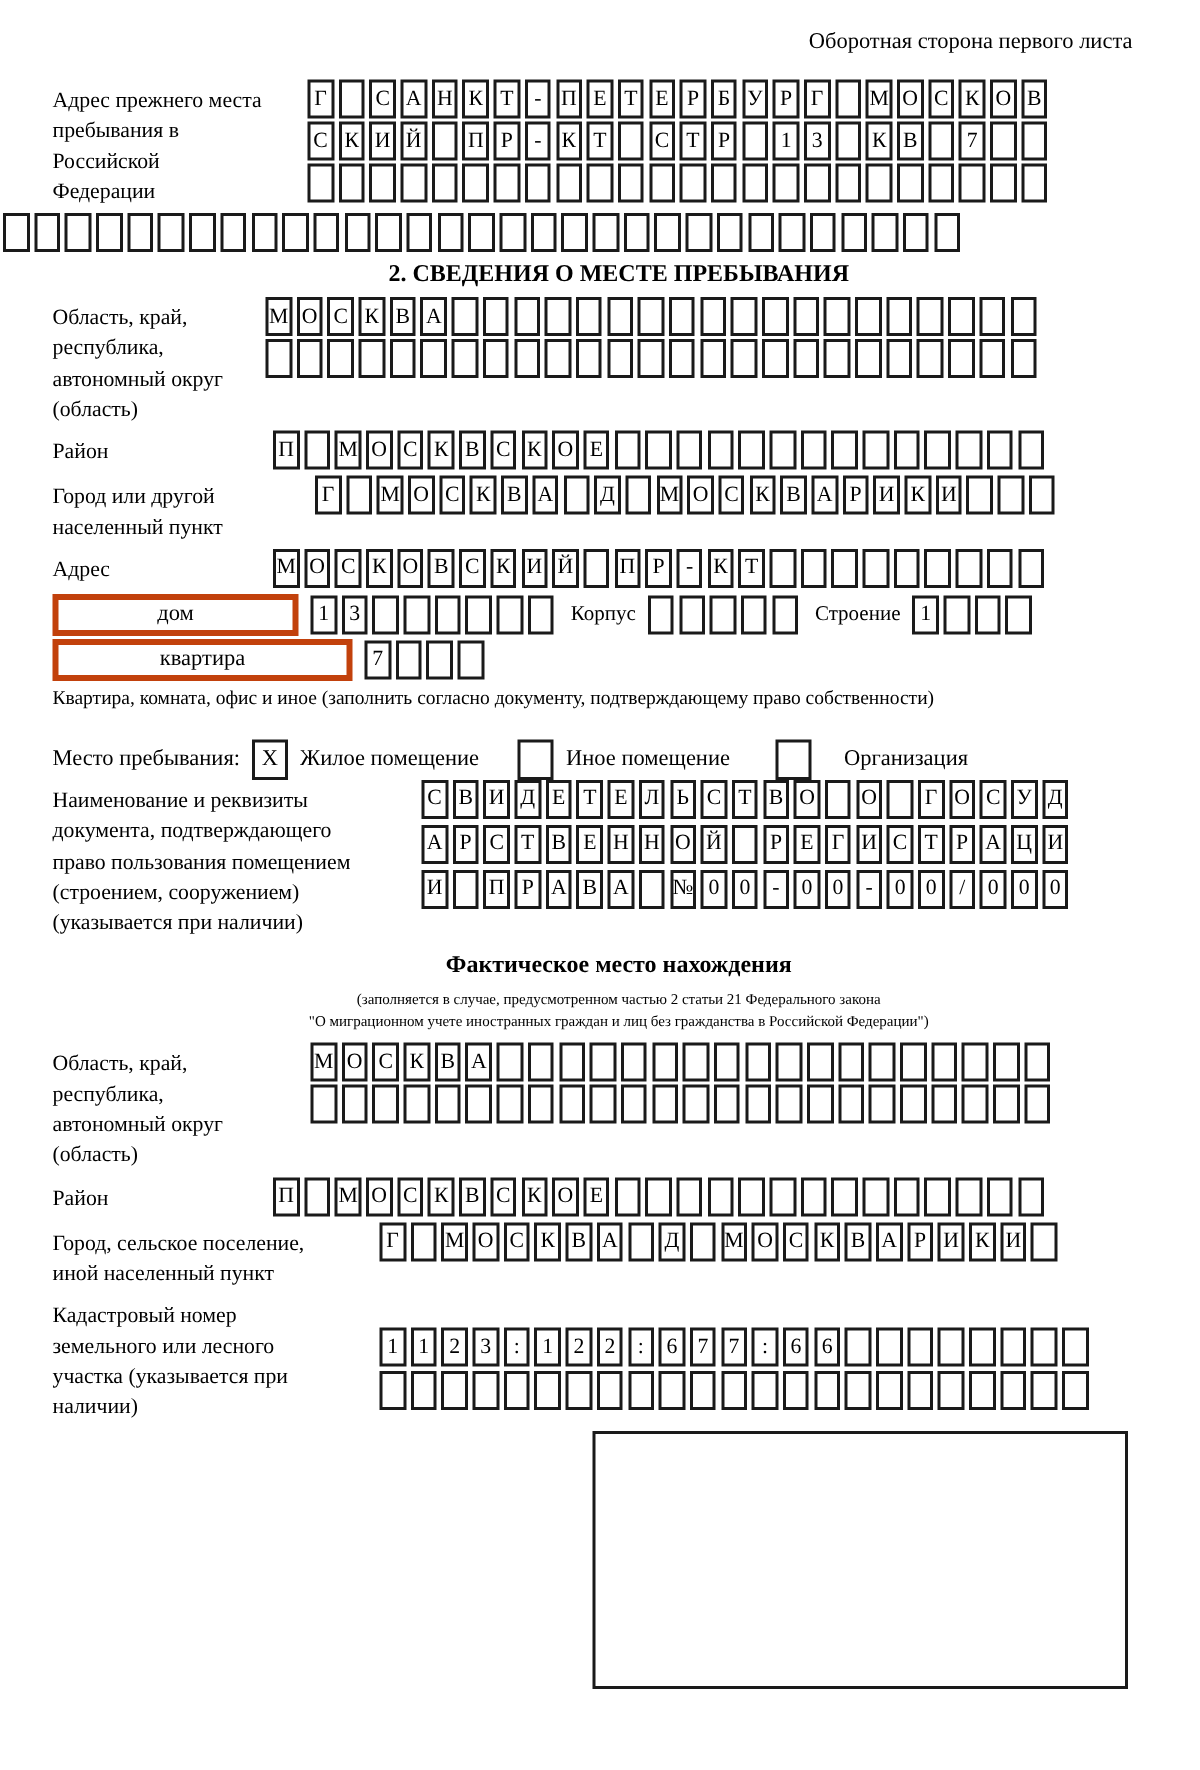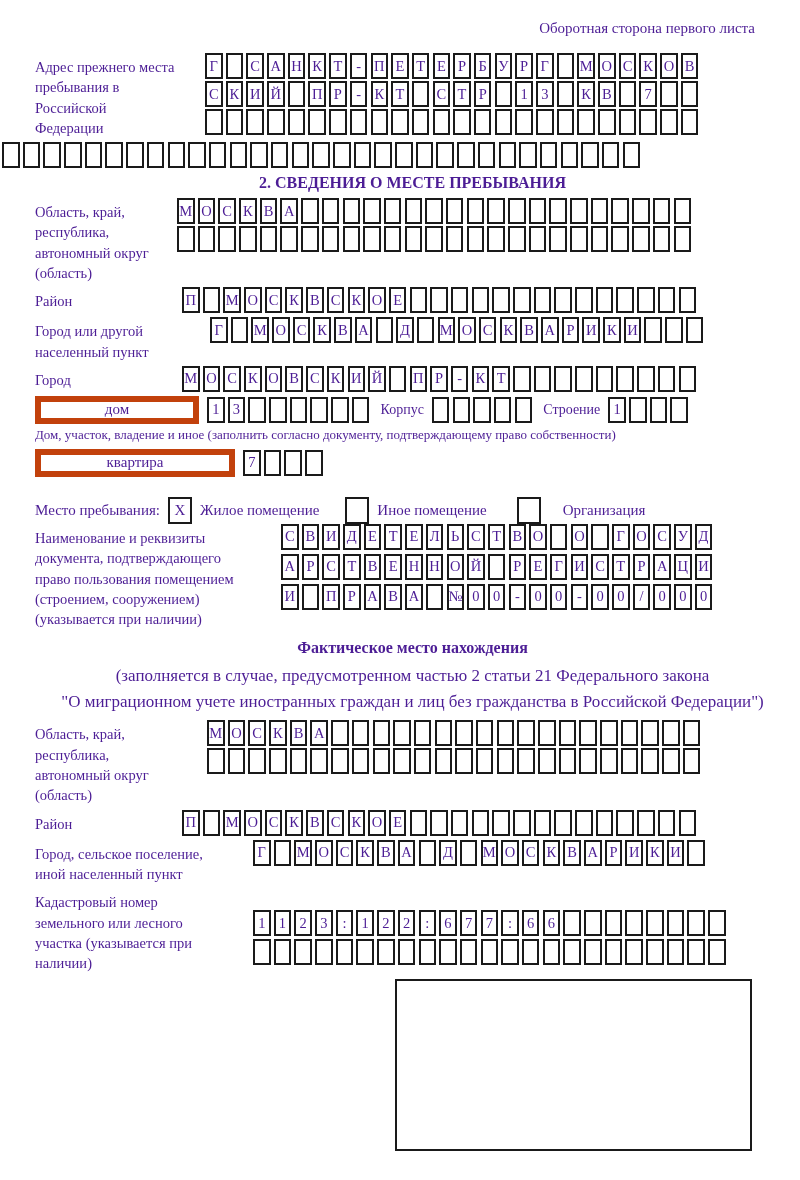--- a/index.html
+++ b/index.html
@@ -2,21 +2,21 @@
 <html><head>
 <meta charset="utf-8">
 <style>
   * { margin:0; padding:0; box-sizing:border-box; }
   html,body { background:#ffffff; }
   .page {
     position:relative;
     width:800px; height:1180px;
     margin:0 auto;
     background:#fff;
-    color:#4c1d95;
+    color:#000000;
     font-family:"Liberation Serif", serif;
     font-size:15px;
     padding:20px 10px 0 35px;
     overflow:hidden;
   }
   .corner-note { text-align:right; padding-right:35px; font-size:15px; margin-bottom:16px; }
 
   .field { display:flex; align-items:flex-start; margin-bottom:4px;gap:27px; }
   .field-label { font-size:14.5px; line-height:1.4; padding-top:4px; flex:0 0 auto; }
 
@@ -29,34 +29,34 @@
     margin-right:3.2px;
     font-size:14.5px; font-family:"Liberation Serif", serif;
     background:#fff; flex:0 0 auto;
   }
   .note { font-size:13px; margin:3px 0 6px 0; }
   .note-center { text-align:center; }
   .heading { text-align:center; font-weight:bold; font-size:16px; margin:6px 0 6px 0; }
 
   .inline-row { display:flex; align-items:center; margin-bottom:2px; }
   .long-box {
-    border:6px solid #c2410c; height:28px;
+    border:4px solid #c2410c; height:28px;
     display:flex; align-items:center; justify-content:center;
     font-size:15px; background:#fff; flex:0 0 auto;
   }
   .lbl-inline { padding:0 8px; font-size:14px; flex:0 0 auto; }
 
   .checkbox {
     width:24px; height:27px; border:2px solid #1a1a1a;
     display:inline-flex; align-items:center; justify-content:center;
     font-size:15px; margin:0 8px; background:#fff; flex:0 0 auto;
   }
   .stay-row { display:flex; align-items:center; margin-top:20px; }
 
-  .fact-note { text-align:center; font-size:17px; line-height:1.5; }
+  .fact-note { text-align:center; font-size:10px; line-height:1.5; }
 
   .stamp-box {
     border:2px solid #1a1a1a;
     width:357px; height:172px;
     margin-left:360px; margin-top:6px;
     background:#fff;
   }
 </style>
 </head>
 <body>
@@ -299,21 +299,21 @@
         <div class="cell">И</div>
         <div class="cell">К</div>
         <div class="cell">И</div>
         <div class="cell"></div>
         <div class="cell"></div>
         <div class="cell"></div>
       </div>
   </div>
 
   <div class="field">
-    <div class="field-label" style="width:120px;">Город</div>
+    <div class="field-label" style="width:120px;">Адрес</div>
     <div class="cells-row">
         <div class="cell">М</div>
         <div class="cell">О</div>
         <div class="cell">С</div>
         <div class="cell">К</div>
         <div class="cell">О</div>
         <div class="cell">В</div>
         <div class="cell">С</div>
         <div class="cell">К</div>
         <div class="cell">И</div>
@@ -358,32 +358,32 @@
         <div class="cell"></div>
       </div>
     <div class="lbl-inline">Строение</div>
     <div class="cells-row">
         <div class="cell">1</div>
         <div class="cell"></div>
         <div class="cell"></div>
         <div class="cell"></div>
       </div>
   </div>
-  <div class="note">Дом, участок, владение и иное (заполнить согласно документу, подтверждающему право собственности)</div>
 
   <div class="inline-row">
     <div class="long-box" style="width:200px;">квартира</div>
     <div style="width:8px;"></div>
     <div class="cells-row">
         <div class="cell">7</div>
         <div class="cell"></div>
         <div class="cell"></div>
         <div class="cell"></div>
       </div>
   </div>
+  <div class="note">Квартира, комната, офис и иное (заполнить согласно документу, подтверждающему право собственности)</div>
 
   <div class="stay-row">
     <span>Место пребывания:</span>
     <span class="checkbox">X</span>
     <span>Жилое помещение</span>
     <span class="checkbox" style="margin-left:26px;"></span>
     <span>Иное помещение</span>
     <span class="checkbox" style="margin-left:30px;"></span>
     <span style="margin-left:14px;">Организация</span>
   </div>

